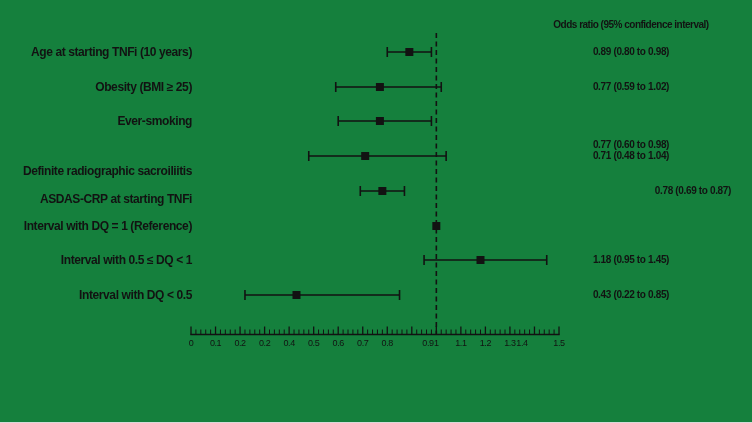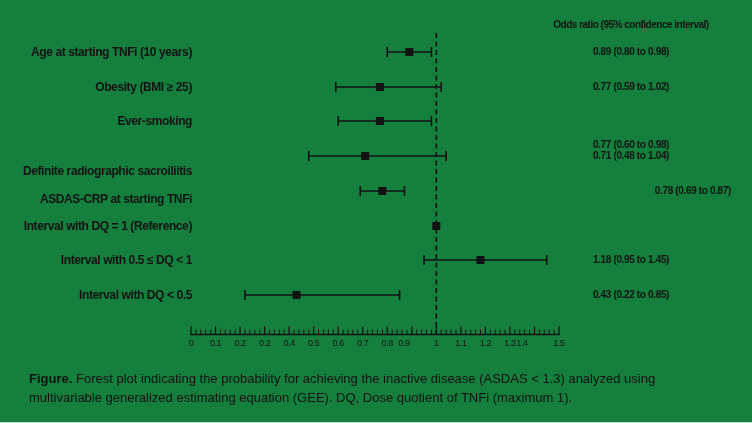--- a/index.html
+++ b/index.html
@@ -179,27 +179,24 @@
   <div id="tick-labels">
       <div class="tick-label" style="left: 176px;">0</div>
       <div class="tick-label" style="left: 200.533px;">0.1</div>
       <div class="tick-label" style="left: 225.067px;">0.2</div>
       <div class="tick-label" style="left: 249.6px;">0.2</div>
       <div class="tick-label" style="left: 274.133px;">0.4</div>
       <div class="tick-label" style="left: 298.666px;">0.5</div>
       <div class="tick-label" style="left: 323.2px;">0.6</div>
       <div class="tick-label" style="left: 347.733px;">0.7</div>
       <div class="tick-label" style="left: 372.266px;">0.8</div>
-      <div class="tick-label" style="left: 389px;">0.9</div>
+      <div class="tick-label" style="left: 413px;">0.9</div>
       <div class="tick-label" style="left: 421.333px;">1</div>
       <div class="tick-label" style="left: 445.866px;">1.1</div>
       <div class="tick-label" style="left: 470.4px;">1.2</div>
       <div class="tick-label" style="left: 494.933px;">1.3</div>
       <div class="tick-label" style="left: 507px;">1.4</div>
       <div class="tick-label" style="left: 544px;">1.5</div>
     </div>
 
-  <div class="caption">
-    <span class="cap-bold">Figure.</span><span> Forest plot indicating the probability for achieving the inactive disease (ASDAS &lt; 1.3) analyzed using multivariable generalized estimating equation (GEE). DQ, Dose quotient of TNFi (maximum 1).</span>
-  </div>
 
   <div class="bottom-rule"></div>
 </div>
 
 </body></html>

